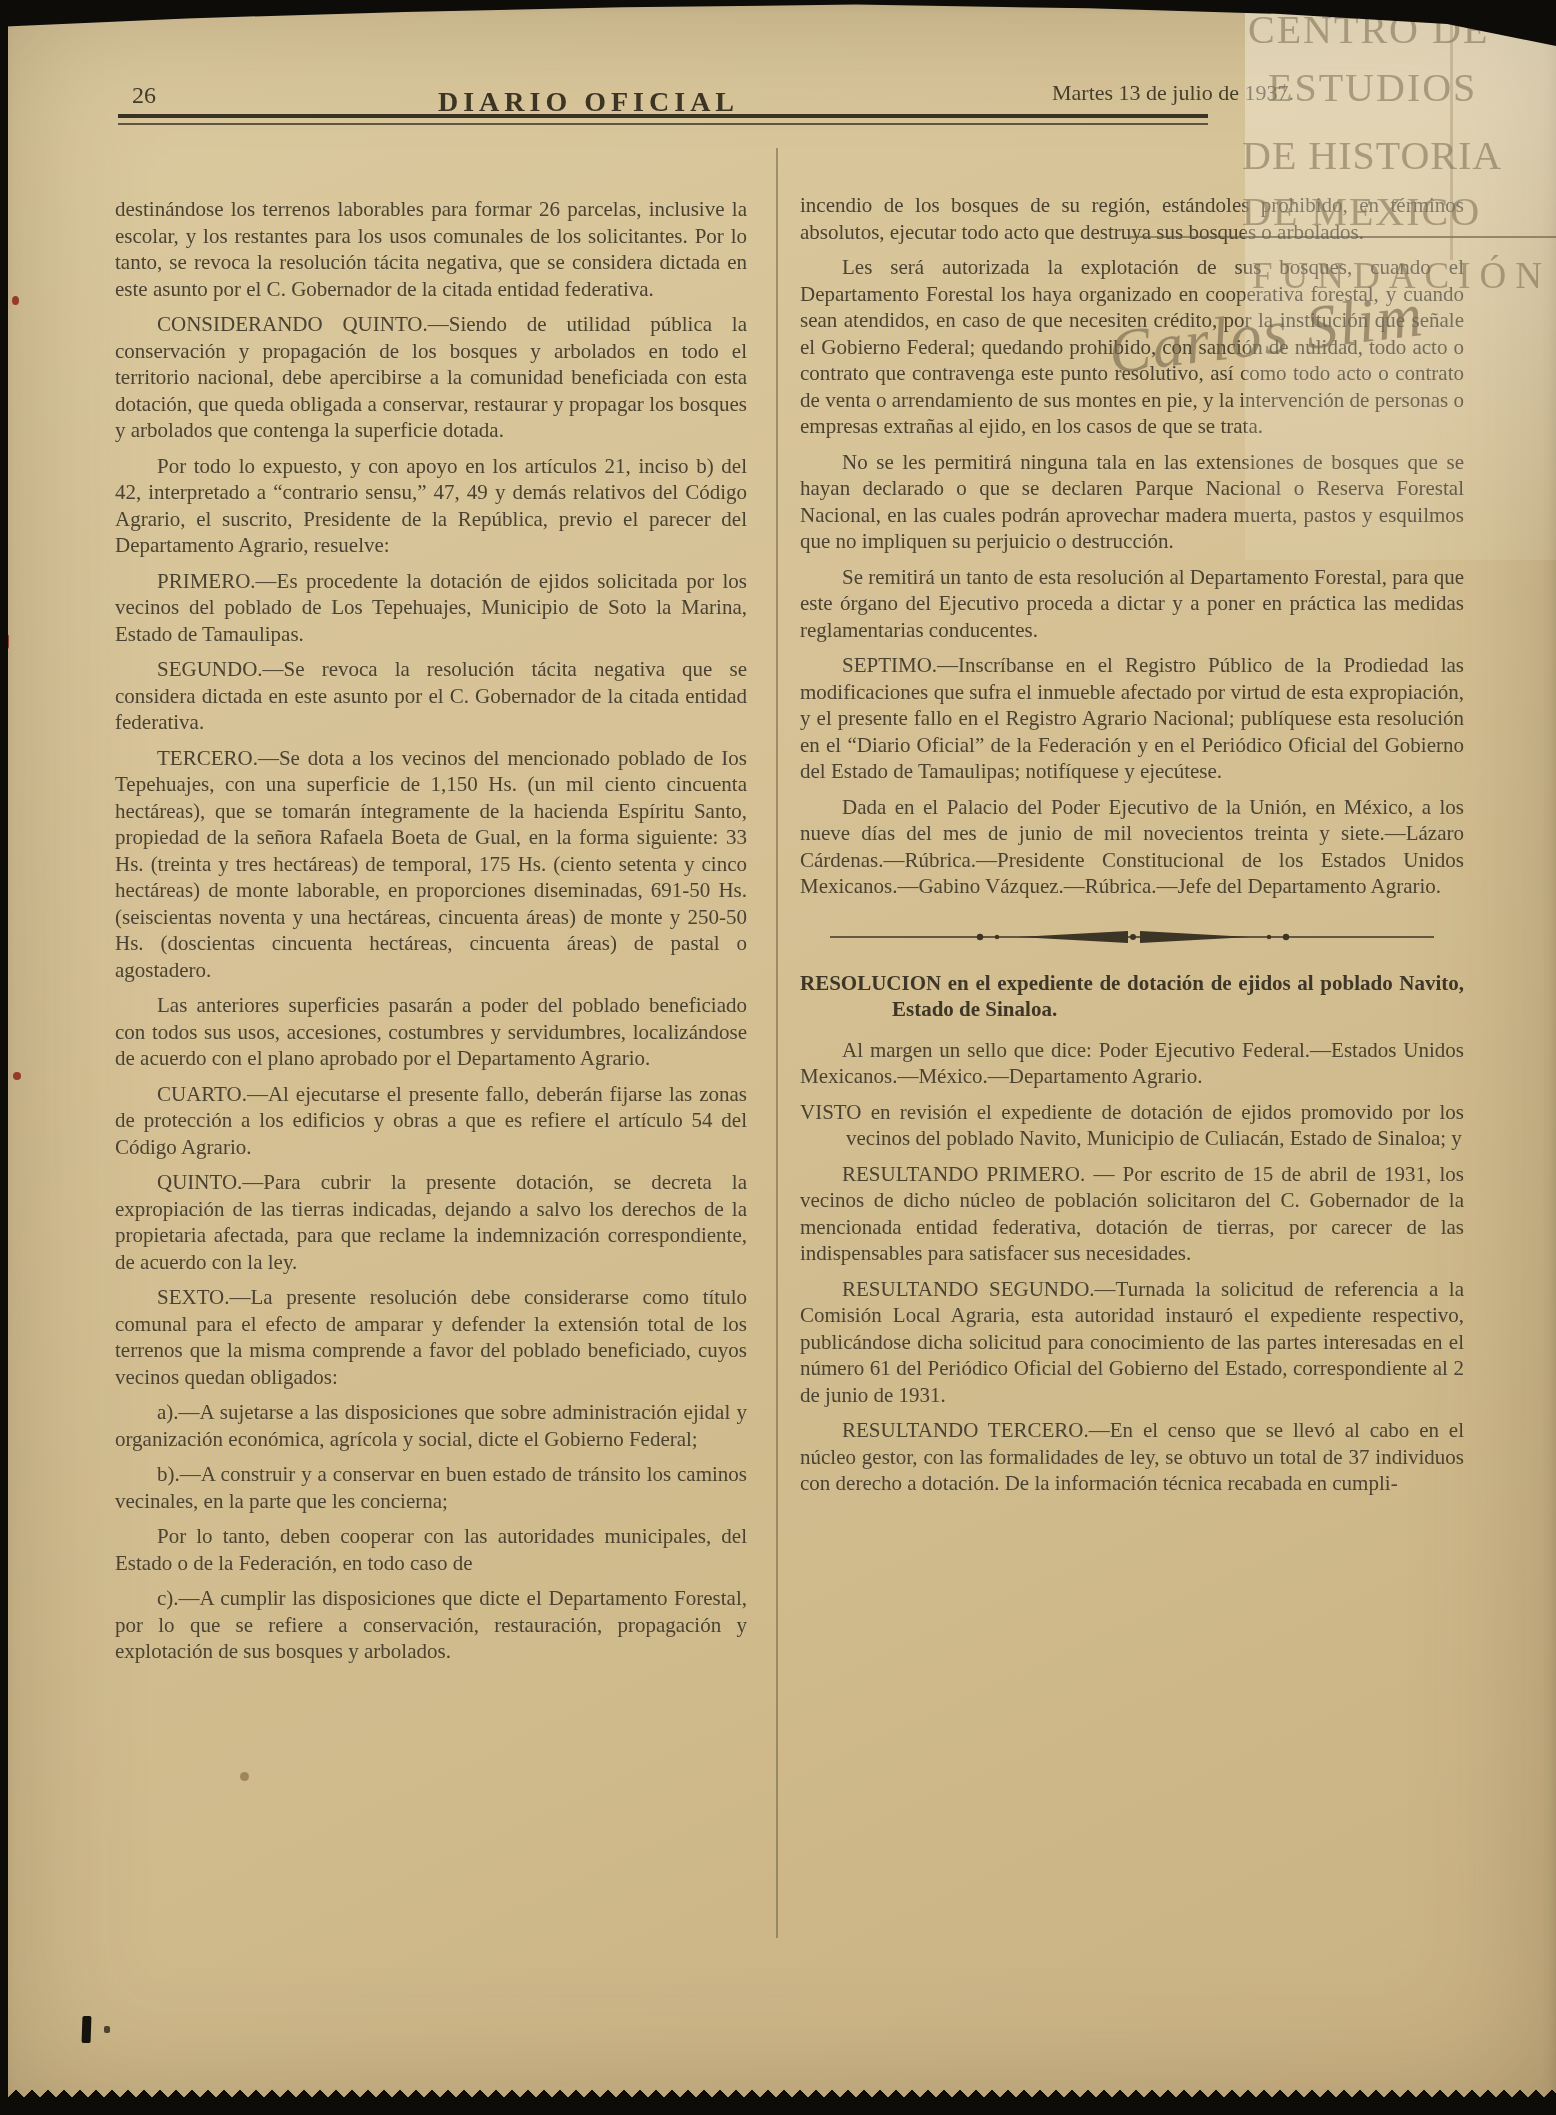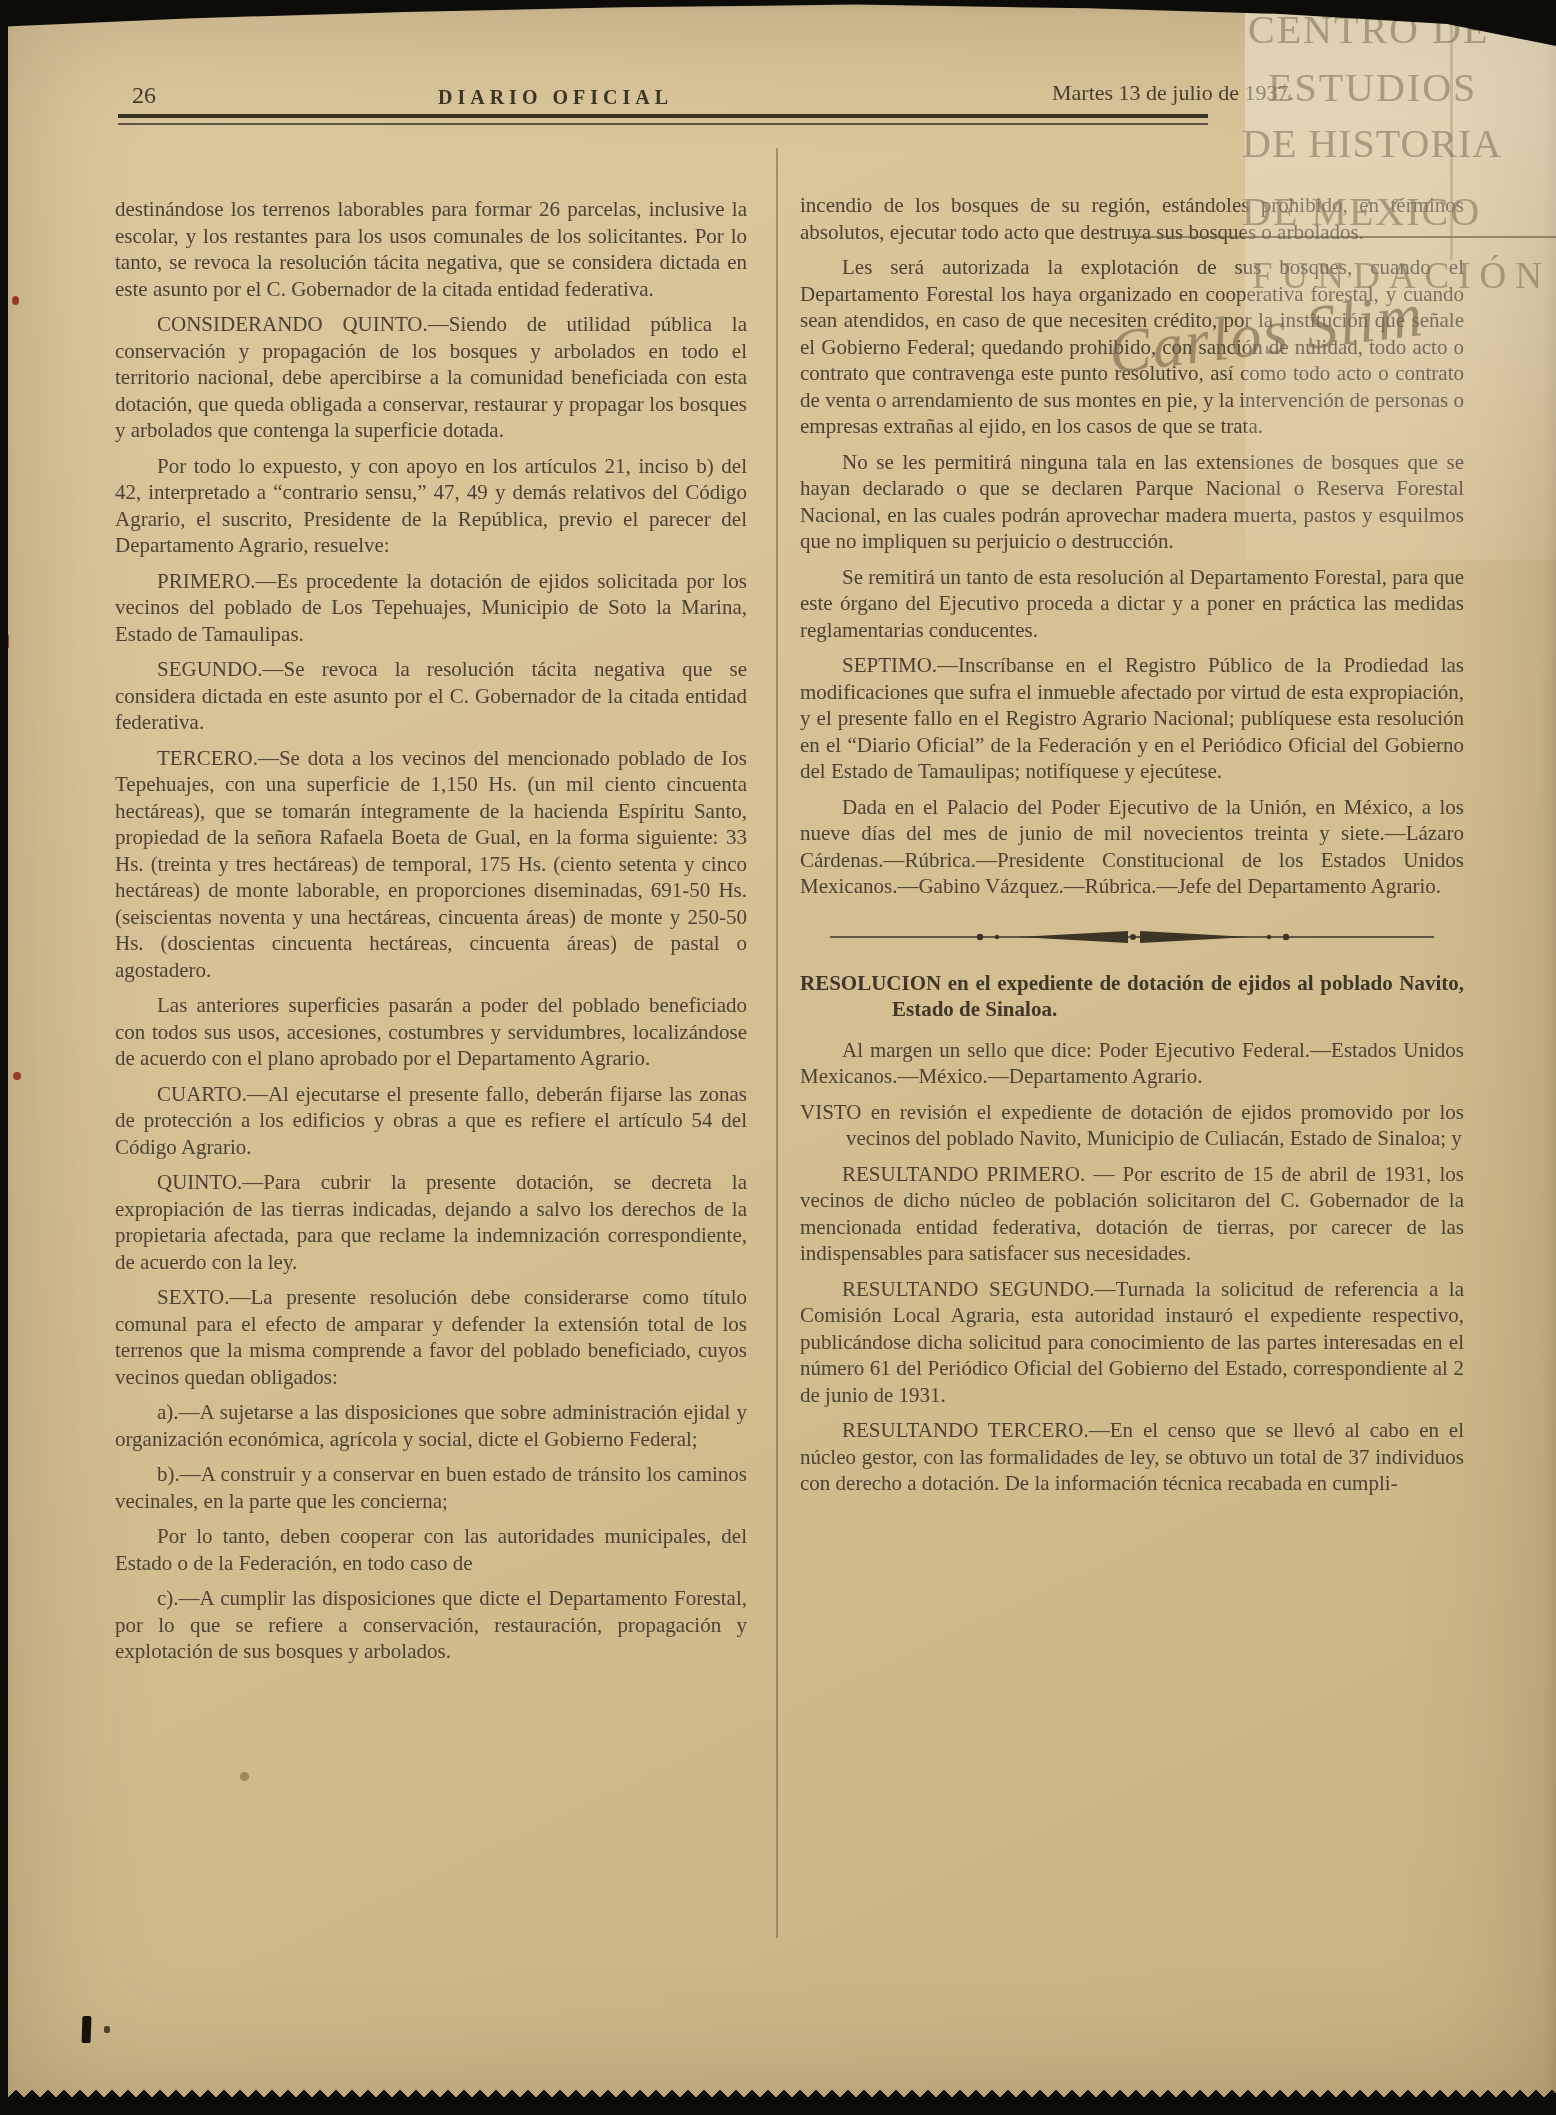--- a/index.html
+++ b/index.html
@@ -14,21 +14,21 @@
   .edge-left{position:absolute;left:0;top:0;bottom:0;width:8px;background:#0d0c09;}
   .edge-top{position:absolute;left:0;top:0;right:0;height:46px;background:#0d0c09;
             clip-path:polygon(0 0,100% 0,100% 100%,93% 52%,82% 30%,70% 18%,55% 10%,40% 16%,26% 26%,12% 40%,0 58%);}
   .teeth{position:absolute;left:0;right:0;bottom:14px;height:16px;
          background:linear-gradient(-45deg,#0d0c09 8px,transparent 0) 0 100%/16px 16px repeat-x,
                     linear-gradient(45deg,#0d0c09 8px,transparent 0) 0 100%/16px 16px repeat-x;}
   .edge-bottom{position:absolute;left:0;right:0;bottom:0;height:15px;background:#0d0c09;}
 
   
   .pagenum{position:absolute;left:132px;top:82px;font-size:24px;color:#433b2a;}
-  .masthead{position:absolute;left:438px;top:86px;font-size:20px;font-weight:700;
+  .masthead{position:absolute;left:438px;top:86px;font-size:28px;font-weight:700;
             letter-spacing:5px;color:#3d3524;text-align:right;}
   .issue-date{position:absolute;left:1052px;top:80px;font-size:22px;color:#473e2c;}
   .rule-thick{position:absolute;left:118px;top:114px;width:1090px;height:4px;background:#3a3222;}
   .rule-thin{position:absolute;left:118px;top:123px;width:1090px;height:2px;background:#4a4130;opacity:.85;}
 
   
   .col{position:absolute;color:#4a4232;font-size:21px;line-height:26.5px;
        text-align:justify;hyphens:auto;-webkit-hyphens:auto;}
   .col-left{left:115px;top:196px;width:632px;}
   .col-right{left:800px;top:192px;width:664px;}
@@ -40,21 +40,21 @@
   .heading-para{font-weight:700;margin:12px 0 14px 0;padding-left:92px;text-indent:-92px;
                 color:#3e3626;text-align:justify;}
   .ornament{display:block;margin:24px auto 20px auto;}
 
   
   .wm-box{position:absolute;left:1245px;top:0;width:311px;height:560px;
           background:linear-gradient(to bottom,rgba(247,242,228,.45),rgba(247,242,228,.10));}
   .wm{position:absolute;color:rgba(128,112,85,.58);font-weight:400;white-space:nowrap;}
   .wm1{left:1248px;top:6px;font-size:40px;letter-spacing:2px;}
   .wm2{left:1268px;top:64px;font-size:40px;letter-spacing:2px;text-align:center;}
-  .wm3{left:1242px;top:120px;font-size:40px;letter-spacing:1px;}
+  .wm3{left:1242px;top:132px;font-size:40px;letter-spacing:1px;}
   .wm4{left:1242px;top:188px;font-size:40px;letter-spacing:2px;}
   .wm5{left:1252px;top:254px;font-size:37px;letter-spacing:9px;}
   .wm-line{position:absolute;left:1130px;top:236px;width:426px;height:2px;background:rgba(100,88,64,.6);}
   .signature{position:absolute;left:1108px;top:298px;font-size:62px;font-style:italic;
              letter-spacing:2px;color:rgba(118,102,76,.62);transform:rotate(-7deg);white-space:nowrap;}
   .crease{position:absolute;left:1450px;top:0;width:3px;height:260px;background:rgba(140,120,90,.30);}
 
   
   .speck{position:absolute;border-radius:50%;}
   .speck-r1{left:12px;top:296px;width:7px;height:9px;background:#8d2418;opacity:.85;}

